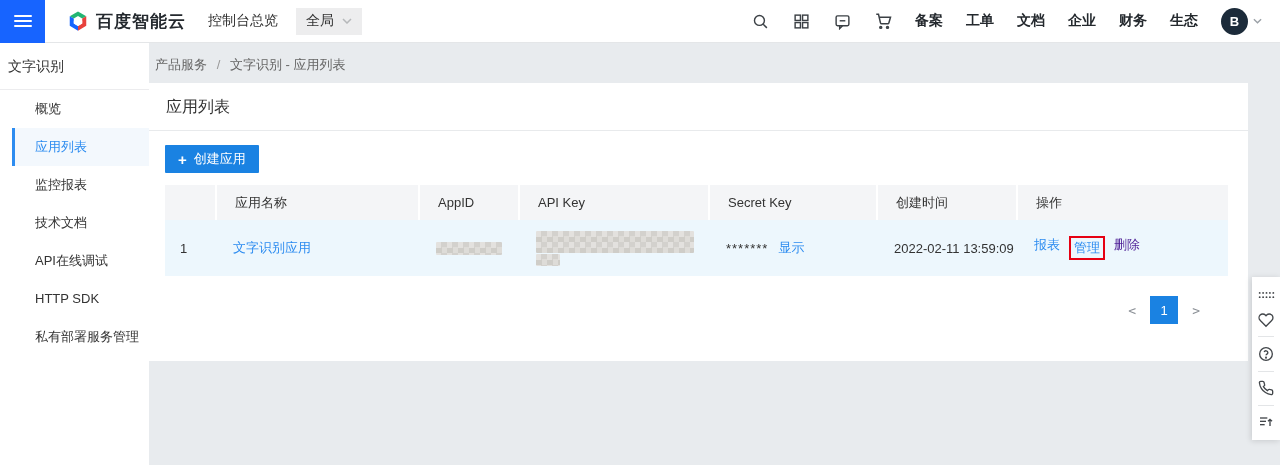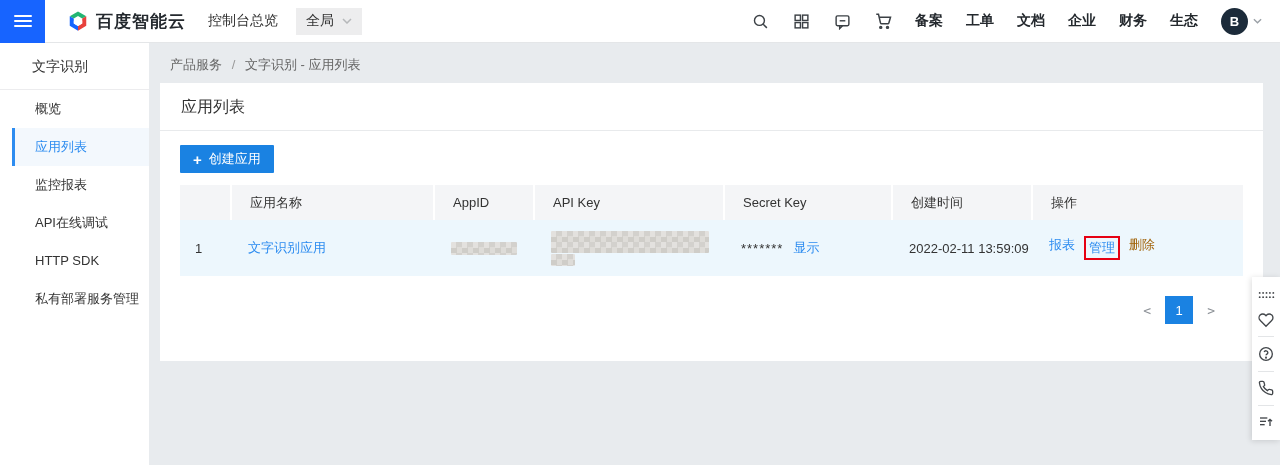--- a/index.html
+++ b/index.html
@@ -38,30 +38,30 @@
     width:27px; height:27px; border-radius:50%; background:#1c2b3a; color:#fff;
     display:flex; align-items:center; justify-content:center; font-size:13px; font-weight:600;
   }
   .avatar-chev { color:#9aa0a6; font-size:10px; }
 
   
   .sidebar {
     position:absolute; top:43px; left:0; width:149px; height:422px;
     background:#fff; z-index:10;
   }
-  .sidebar-title { padding:15px 0 13px 32px; font-size:14px; color:#333; }
+  .sidebar-title { padding:15px 0 13px 8px; font-size:14px; color:#333; }
   .sidebar-divider { border-bottom:1px solid #ececee; }
   .side-item {
     height:38px; line-height:38px; padding-left:20px; font-size:13px; color:#333;
     cursor:pointer; border-left:3px solid transparent;margin-left:12px;
   }
   .side-item.active { color:#2d8cf0; background:#f3f8fd; border-left:3px solid #2d8cf0; }
 
   
-  .main { position:absolute; left:149px; top:43px; width:1131px; height:410px; background:#e8ebee; }
+  .main { position:absolute; left:134px; top:43px; width:1131px; height:410px; background:#e8ebee; }
   .breadcrumb { padding:13px 0 0 21px; font-size:13px; color:#666; }
   .breadcrumb .sep { margin:0 6px; color:#999; }
   .card {
     position:absolute; left:11px; top:40px; width:1103px; height:278px; background:#fff;
   }
   .card-title-row {
     height:48px; line-height:48px; padding:0 21px; font-size:16px; color:#333;
     border-bottom:1px solid #e8eaec;
   }
   .card-body { padding:14px 20px 0 20px; }
@@ -78,21 +78,21 @@
   .td { padding-left:18px; overflow:hidden; }
   .c-idx    { flex:0 0 50px;  padding-left:15px; }
   .c-name   { flex:0 0 203px; }
   .c-appid  { flex:0 0 100px; }
   .c-apikey { flex:0 0 190px; }
   .c-secret { flex:0 0 168px; }
   .c-time   { flex:0 0 140px; }
   .c-act    { flex:1 1 auto; }
   .tr-head .td + .td { border-left:2px solid #fff; height:35px; line-height:35px; }
   .link { color:#2d8cf0; text-decoration:none; cursor:pointer; }
-  .danger { color:#a16207; text-decoration:none; cursor:pointer; }
+  .danger { color:#4c1d95; text-decoration:none; cursor:pointer; }
   .mosaic {
     background-image:conic-gradient(#d3d1cd 25%, #dedcd8 0 50%, #cfcdc8 0 75%, #e3e1de 0);
     background-size:11px 11px; filter:blur(.4px); border-radius:1px;
   }
   .m-appid { width:66px; height:13px; }
   .m-key1 { width:158px; height:22px; }
   .m-key2 { width:24px; height:12px; margin-top:1px; }
   .secret-cell { display:flex; align-items:center; gap:10px; }
   .mask { letter-spacing:1px; color:#333; }
   .actions { display:flex; gap:9px; }
@@ -188,20 +188,21 @@
     </span>
   </div>
 </div>
 
 <div class="sidebar">
   <div class="sidebar-title">文字识别</div>
   <div class="sidebar-divider"></div>
   <div class="side-item">概览</div>
   <div class="side-item active">应用列表</div>
   <div class="side-item">监控报表</div>
+  <div class="side-item">技术文档</div>
   <div class="side-item">API在线调试</div>
   <div class="side-item">HTTP SDK</div>
   <div class="side-item">私有部署服务管理</div>
 </div>
 
 <div class="main">
   <div class="breadcrumb">
     <span>产品服务</span>
     <span class="sep">/</span>
     <span>文字识别 - 应用列表</span>

